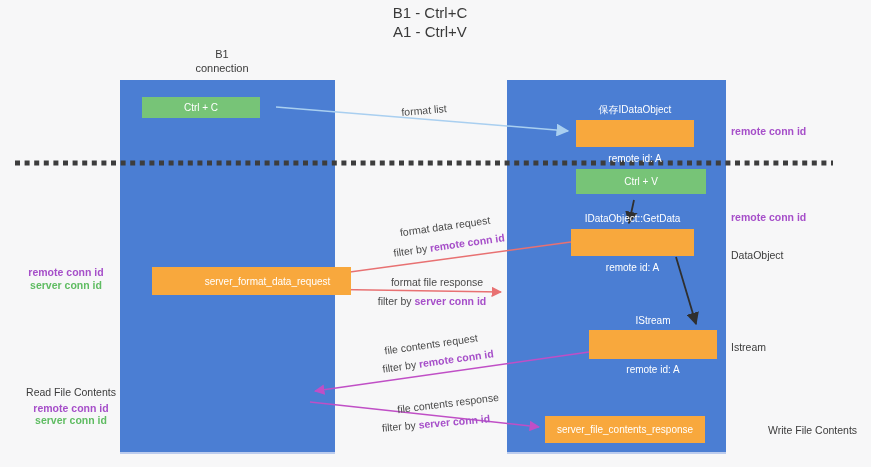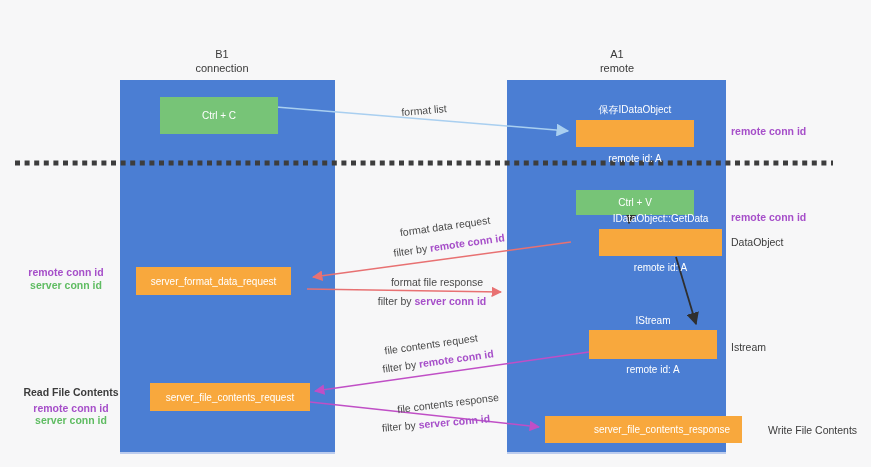--- a/index.html
+++ b/index.html
@@ -13,36 +13,36 @@
   .box{position:absolute;z-index:2;display:flex;flex-direction:column;justify-content:center;
        align-items:center;color:#fff;font-size:10px;line-height:1.3;text-align:center;white-space:nowrap;}
   .box.orange{background:#f8a83d;gap:36px;}
   .box.green{background:#77c477;}
   .flow-label{position:absolute;z-index:2;font-size:10.5px;color:#4a4a4a;white-space:nowrap;
        transform:translate(-50%,-50%) rotate(var(--rot,0deg));}
   .side-label{position:absolute;z-index:2;font-size:10.5px;color:#3c3c3c;white-space:nowrap;line-height:12.5px;}
   .side-group{position:absolute;z-index:2;text-align:center;font-size:10.5px;line-height:12.5px;white-space:nowrap;}
   .purple{color:#a64fc9;font-weight:bold;}
   .greentxt{color:#5fbc62;font-weight:bold;}
-  .darktxt{color:#3c3c3c;font-weight:bold;}
+  .darktxt{color:#3c3c3c;}
   .gap{height:3px;}
 </style>
 </head>
 <body>
 
 <div class="canvas">
 
+  <div class="title">
+    <div>B1 - Ctrl+C</div>
+    <div>A1 - Ctrl+V</div>
+  </div>
 
   <div class="lane-label" style="left:167px;top:48px;">
     <div>B1</div>
     <div>connection</div>
-  </div>
-  <div class="lane-label" style="left:562px;top:48px;">
-    <div>A1</div>
-    <div>remote</div>
   </div>
 
   <div class="lane" style="left:120px;top:80px;width:215px;height:372px;"></div>
   <div class="lane" style="left:507px;top:80px;width:219px;height:372px;"></div>
 
   <svg class="overlay" width="871" height="467" viewBox="0 0 871 467">
     <defs>
       <marker id="m-blue" viewBox="0 0 10 10" refX="9" refY="5" markerWidth="8" markerHeight="8" orient="auto">
           <path d="M0,0 L10,5 L0,10 z" fill="#a9cff0"></path>
         </marker>
@@ -59,53 +59,50 @@
     <line x1="15" y1="163" x2="833" y2="163" stroke="#3d3d3d" stroke-width="5" stroke-dasharray="5 4.6"></line>
     <line x1="276" y1="107" x2="568" y2="131" stroke="#a9cff0" stroke-width="1.6" marker-end="url(#m-blue)"></line>
     <line x1="634" y1="200" x2="629" y2="223" stroke="#2f2f2f" stroke-width="1.8" marker-end="url(#m-black)"></line>
     <line x1="676" y1="257" x2="696" y2="324" stroke="#2f2f2f" stroke-width="1.8" marker-end="url(#m-black)"></line>
     <line x1="571" y1="242" x2="313" y2="277" stroke="#e87172" stroke-width="1.5" marker-end="url(#m-red)"></line>
     <line x1="307" y1="289" x2="501" y2="292" stroke="#e87172" stroke-width="1.5" marker-end="url(#m-red)"></line>
     <line x1="589" y1="352" x2="315" y2="391" stroke="#c04fc6" stroke-width="1.5" marker-end="url(#m-mag)"></line>
     <line x1="310" y1="402" x2="539" y2="427" stroke="#c04fc6" stroke-width="1.5" marker-end="url(#m-mag)"></line>
   </svg>
 
-  <div class="box green" style="left:160px;top:97px;width:118px;height:37px;">
+  <div class="box green" style="left:142px;top:97px;width:118px;height:21px;">
     <div>Ctrl + C</div>
   </div>
 
   <div class="box orange" style="left:576px;top:120px;width:118px;height:27px;">
     <div>保存IDataObject</div>
     <div>remote id: A</div>
   </div>
 
-  <div class="box green" style="left:576px;top:190px;width:118px;height:25px;">
+  <div class="box green" style="left:576px;top:169px;width:130px;height:25px;">
     <div>Ctrl + V</div>
   </div>
 
-  <div class="box orange" style="left:599px;top:229px;width:123px;height:27px;">
+  <div class="box orange" style="left:571px;top:229px;width:123px;height:27px;">
     <div>IDataObject::GetData</div>
     <div>remote id: A</div>
   </div>
 
-  <div class="box orange" style="left:136px;top:267px;width:155px;height:28px;">
+  <div class="box orange" style="left:152px;top:267px;width:167px;height:28px;padding-left:32px;">
     <div>server_format_data_request</div>
   </div>
 
 
   <div class="box orange" style="left:589px;top:330px;width:128px;height:29px;">
     <div>IStream</div>
     <div>remote id: A</div>
   </div>
 
-  <div class="box orange" style="left:150px;top:383px;width:160px;height:28px;">
-    <div>server_file_contents_request</div>
-  </div>
 
-  <div class="box orange" style="left:545px;top:416px;width:160px;height:27px;padding-left:37px;">
+  <div class="box orange" style="left:545px;top:416px;width:160px;height:27px;">
     <div>server_file_contents_response</div>
   </div>
 
   <div class="flow-label" style="left:424px;top:110px;--rot:-5deg;">
     <span>format list</span>
   </div>
 
   <div class="flow-label" style="left:445px;top:226px;--rot:-8deg;">
     <span>format data request</span>
   </div>
@@ -141,17 +138,17 @@
 
   <div class="side-group" style="left:20px;top:386px;width:102px;">
     <div class="darktxt">Read File Contents</div>
     <div class="gap"></div>
     <div class="purple">remote conn id</div>
     <div class="greentxt">server conn id</div>
   </div>
 
   <div class="side-label purple" style="left:731px;top:125px;">remote conn id</div>
   <div class="side-label purple" style="left:731px;top:211px;">remote conn id</div>
-  <div class="side-label" style="left:731px;top:236px;text-align:center;">DataObject</div>
+  <div class="side-label" style="left:731px;top:249px;text-align:center;">DataObject</div>
   <div class="side-label" style="left:731px;top:341px;">Istream</div>
   <div class="side-label" style="left:736px;top:424px;margin-left:32px;">Write File Contents</div>
 
 </div>
 
 </body></html>

